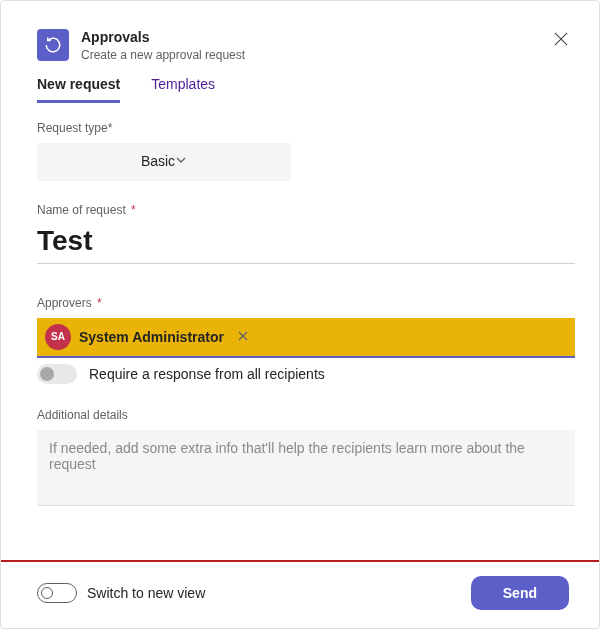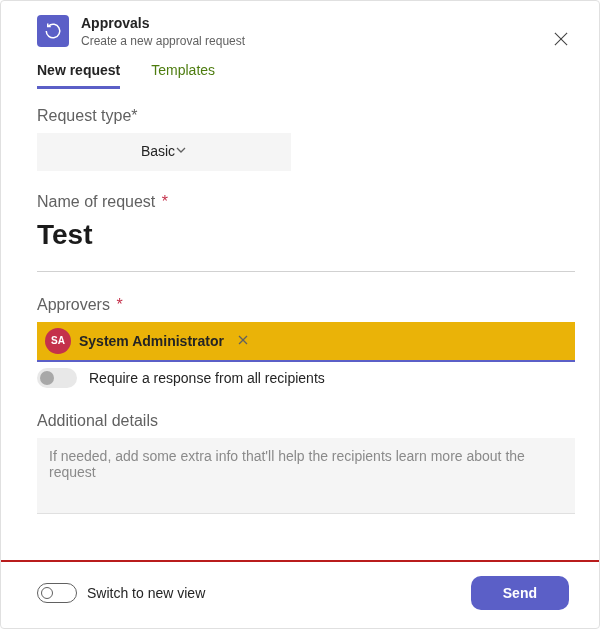--- a/index.html
+++ b/index.html
@@ -18,21 +18,21 @@
       border-radius: 4px;
     }
     .dialog {
       display: flex;
       flex-direction: column;
       height: 100%;
     }
     .header {
       display: flex;
       align-items: flex-start;
-      padding: 14px 30px 10px 36px;
+      padding: 28px 30px 10px 36px;
       position: relative;
     }
     .app-icon {
       width: 32px;
       height: 32px;
       background: #5b5fc7;
       border-radius: 4px;
       display: flex;
       align-items: center;
       justify-content: center;
@@ -77,21 +77,21 @@
       height: 14px;
     }
     .tabs {
       display: flex;
       gap: 31px;
       padding: 4px 36px 0 36px;
       border-bottom: none;
     }
     .tab {
       font-size: 14px;
-      color: #4d7c0f;
+      color: #4c1d95;
       padding-bottom: 8px;
       cursor: pointer;
       border-bottom: 3px solid transparent;
     }
     .tab.active {
       font-weight: 700;
       color: #242424;
       border-bottom-color: #5b5fc7;
     }
     .scroll-area {
@@ -104,21 +104,21 @@
     }
     .scroll-area::-webkit-scrollbar-track {
       background: #f5f5f5;
     }
     .scroll-area::-webkit-scrollbar-thumb {
       background: #c1c1c1;
       border: 3px solid #f5f5f5;
       border-radius: 0;
     }
     .form-label {
-      font-size: 16px;
+      font-size: 12px;
       color: #616161;
       margin-bottom: 8px;
       display: block;
     }
     .req {
       color: #c4314b;
       margin-left: 2px;
     }
     .select-wrap {
       width: 254px;
@@ -134,22 +134,22 @@
     }
     .select-value {
       font-size: 14px;
       color: #242424;
     }
     .chevron {
       color: #616161;
     }
     .name-input-wrap {
       border-bottom: 1px solid #d1d1d1;
-      padding-bottom: 20px;
-      margin-bottom: 24px;
+      padding-bottom: 6px;
+      margin-bottom: 32px;
     }
     .name-input {
       width: 100%;
       border: none;
       outline: none;
       font-size: 28px;
       font-weight: 800;
       color: #1b1b1b;
       background: transparent;
       font-family: inherit;

